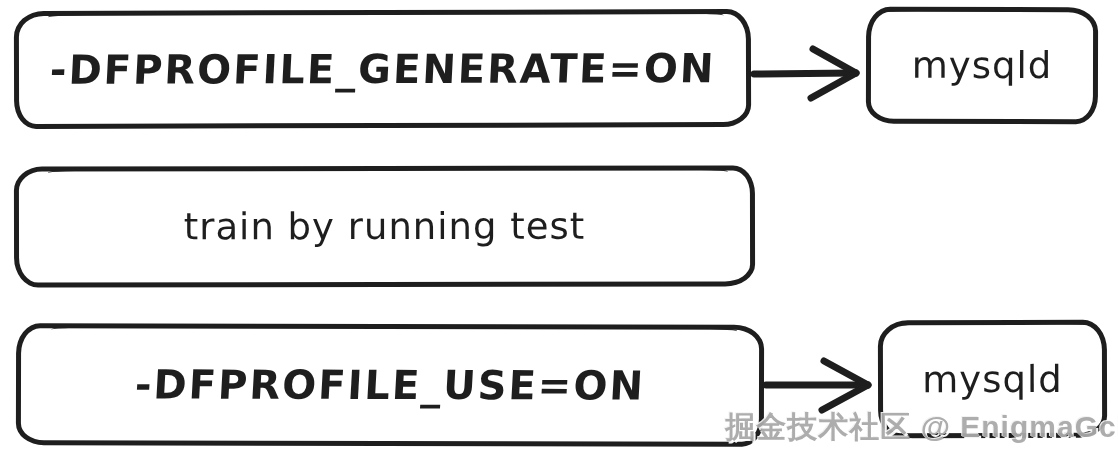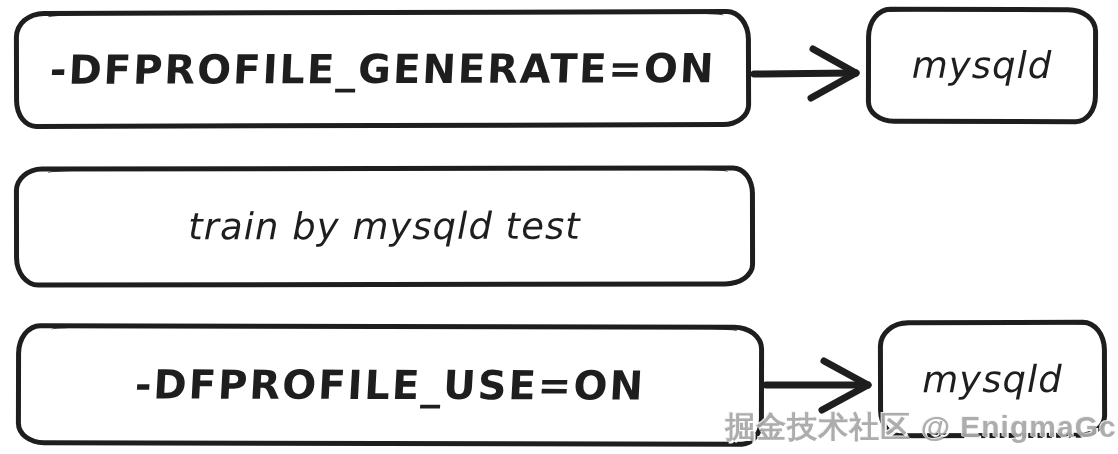--- a/index.html
+++ b/index.html
@@ -55,21 +55,20 @@
     font-weight: bold;
     letter-spacing: 2px;
     transform: skewX(-3deg);
     white-space: nowrap;
   }
   .label-hand {
     font-size: 37px;
     font-weight: normal;
     letter-spacing: 1px;
     white-space: nowrap;
-    font-style: italic;
   }
 
   .arrow {
     position: absolute;
   }
   .arrow-1 { left: 750px; top: 41px;  width: 120px; height: 64px; }
   .arrow-2 { left: 762px; top: 353px; width: 120px; height: 64px; }
 
   .watermark {
     position: absolute;
@@ -98,21 +97,21 @@
     <path d="M4 33 L103 32" stroke="#1e1e1e" stroke-width="7" stroke-linecap="round" fill="none"></path>
     <path d="M63 8 L106 32" stroke="#1e1e1e" stroke-width="7" stroke-linecap="round" fill="none"></path>
     <path d="M61 57 L106 32" stroke="#1e1e1e" stroke-width="7" stroke-linecap="round" fill="none"></path>
   </svg>
 
   <div class="sketch-box r2 box-mysqld-1">
     <span class="label-hand">mysqld</span>
   </div>
 
   <div class="sketch-box r3 box-train">
-    <span class="label-hand">train by mysqld test</span>
+    <span class="label-hand">train by running test</span>
   </div>
 
   <div class="sketch-box r2 box-use">
     <span class="label-caps">-DFPROFILE_USE=ON</span>
   </div>
 
   <svg class="arrow arrow-2" viewBox="0 0 120 64">
     <path d="M4 32 L103 32" stroke="#1e1e1e" stroke-width="7" stroke-linecap="round" fill="none"></path>
     <path d="M62 8 L106 32" stroke="#1e1e1e" stroke-width="7" stroke-linecap="round" fill="none"></path>
     <path d="M60 57 L106 32" stroke="#1e1e1e" stroke-width="7" stroke-linecap="round" fill="none"></path>

